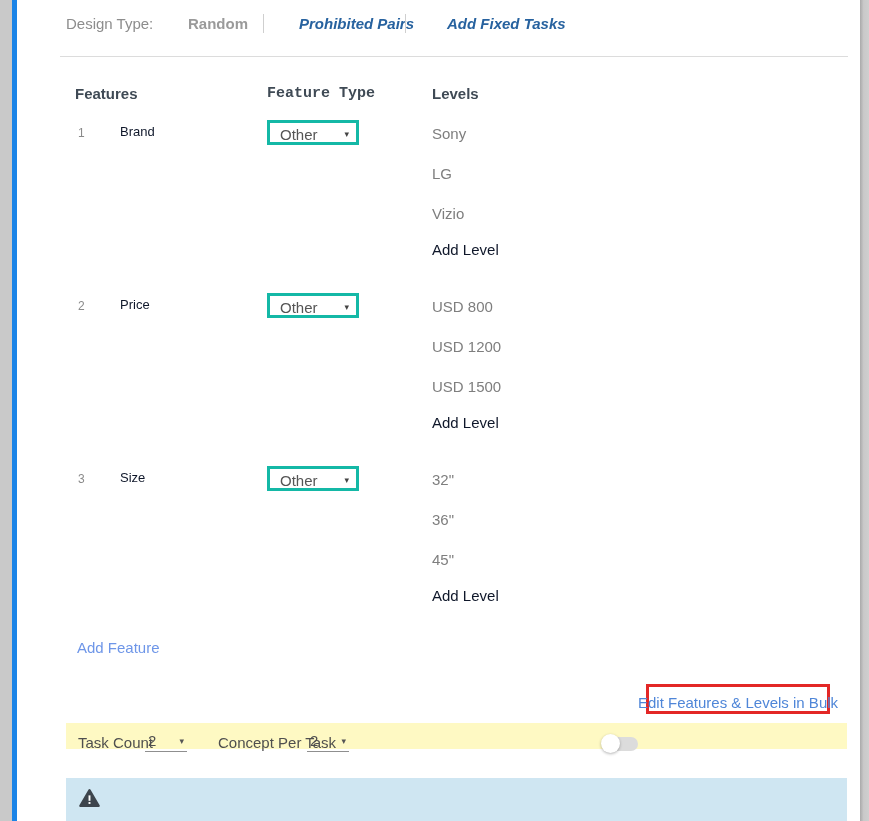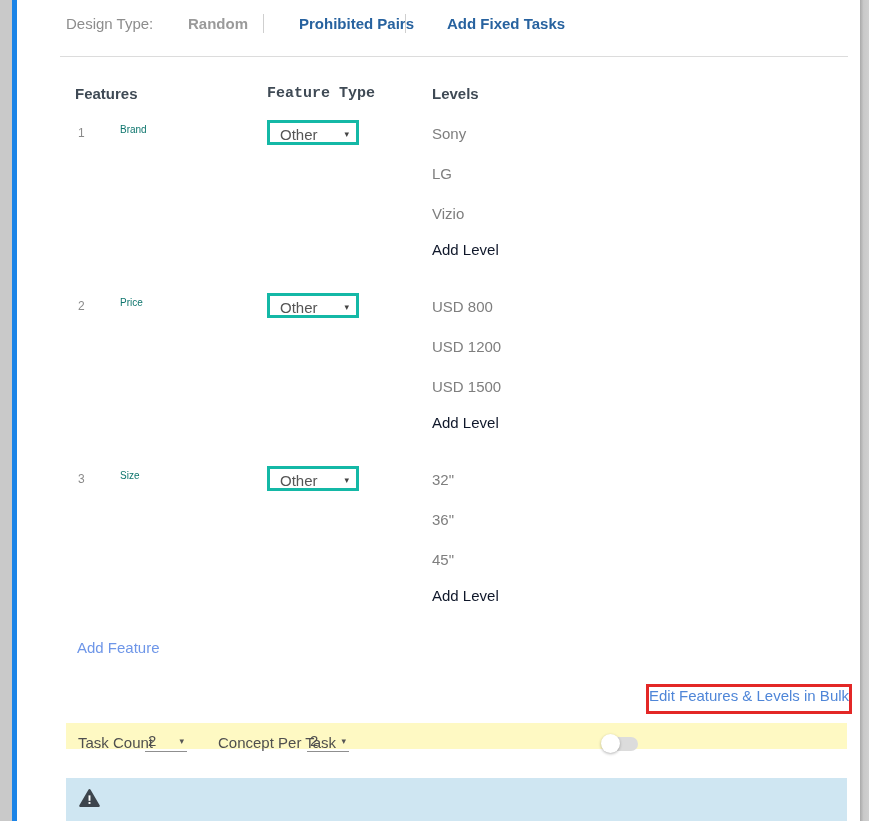--- a/index.html
+++ b/index.html
@@ -12,49 +12,49 @@
   .accent-bar   { position:absolute; left:12px; top:0; width:5px; height:821px; background:#1b84e7; }
   
   .scrollbar    { position:absolute; right:0; top:0; width:9px; height:821px;
                   background:linear-gradient(to right,#a9a9a9,#c9c9c9 40%,#cfcfcf); }
 
   
   .dt-label { position:absolute; left:66px; top:15px; font-size:15px; color:#8d8d8d; }
   .dt-random { position:absolute; left:188px; top:15px; font-size:15px; color:#9a9a9a; cursor:pointer;font-weight:bold; }
   .dt-sep { position:absolute; top:14px; width:1px; height:19px; background:#cfcfcf; }
   .sep1 { left:263px; } .sep2 { left:405px; }
-  .dt-link { position:absolute; top:15px; font-size:15px; font-weight:600; color:#27629f; cursor:pointer; }
+  .dt-link { position:absolute; top:15px; font-size:15px; font-weight:600; color:#27629f; cursor:pointer;font-style:italic; }
   .dt-prohibited { left:299px; } .dt-fixed { left:447px; }
 
   .divider { position:absolute; left:60px; top:56px; width:788px; height:1px; background:#dcdcdc; }
 
   
   .th { position:absolute; top:85px; font-size:15px; font-weight:700; color:#3f4a55; }
   .th-features { left:75px; } .th-type { left:267px;font-family:Liberation Mono, monospace; } .th-levels { left:432px; }
 
   
   .row { position:absolute; left:0; width:869px; }
   .row-1 { top:120px; height:173px; }
   .row-2 { top:293px; height:173px; }
   .row-3 { top:466px; height:160px; }
   .row-num  { position:absolute; left:78px; top:6px; font-size:12px; color:#8a8a8a; }
-  .row-name { position:absolute; left:120px; top:4px; font-size:10px; color:#0f766e; }
+  .row-name { position:absolute; left:120px; top:4px; font-size:13px; color:#0f172a; }
   .select { position:absolute; left:267px; top:0; width:92px; height:25px;
             border:3px solid #14b8a6; background:#fff; cursor:pointer; }
   .select .sel-text { position:absolute; left:10px; top:3px; font-size:15px; color:#555; }
   .select .sel-caret { position:absolute; right:7px; top:6px; font-size:9px; color:#444; }
   .level { position:absolute; left:432px; font-size:15px; color:#7e7e7e; }
   .lv0 { top:5px; } .lv1 { top:45px; } .lv2 { top:85px; }
   .add-level { position:absolute; left:432px; top:121px; font-size:15px; color:#0f172a; cursor:pointer; }
 
   .add-feature { position:absolute; left:77px; top:639px; font-size:15px; color:#6e96e8; cursor:pointer; }
 
   
-  .bulk-box { position:absolute; left:646px; top:684px; width:206px; height:30px;
-              border:3px solid #e32726; display:flex; align-items:flex-start; justify-content:center; }
+  .bulk-box { position:absolute; left:646px; top:684px; width:184px; height:30px;
+              border:3px solid #e32726; display:flex; align-items:flex-end; justify-content:center; }
   .bulk-link { font-size:15px; color:#4f86d8; white-space:nowrap; cursor:pointer; }
 
   
   .task-bar { position:absolute; left:66px; top:723px; width:781px; height:26px; background:#fef9c3; }
   .tb-label { position:absolute; top:11px; font-size:15px; color:#4f4f4f; }
   .tb-task-count { left:12px; } .tb-concept { left:152px; } .tb-allow { left:330px; }
   .tb-value { position:absolute; top:8px; width:42px; height:21px; border-bottom:1px solid #8f8f8f; cursor:pointer; }
   .tb-v1 { left:79px; } .tb-v2 { left:241px; }
   .tb-value .v { position:absolute; left:3px; top:1px; font-size:15px; color:#4f4f4f; }
   .tb-value .c { position:absolute; right:3px; top:5px; font-size:9px; color:#555; }

